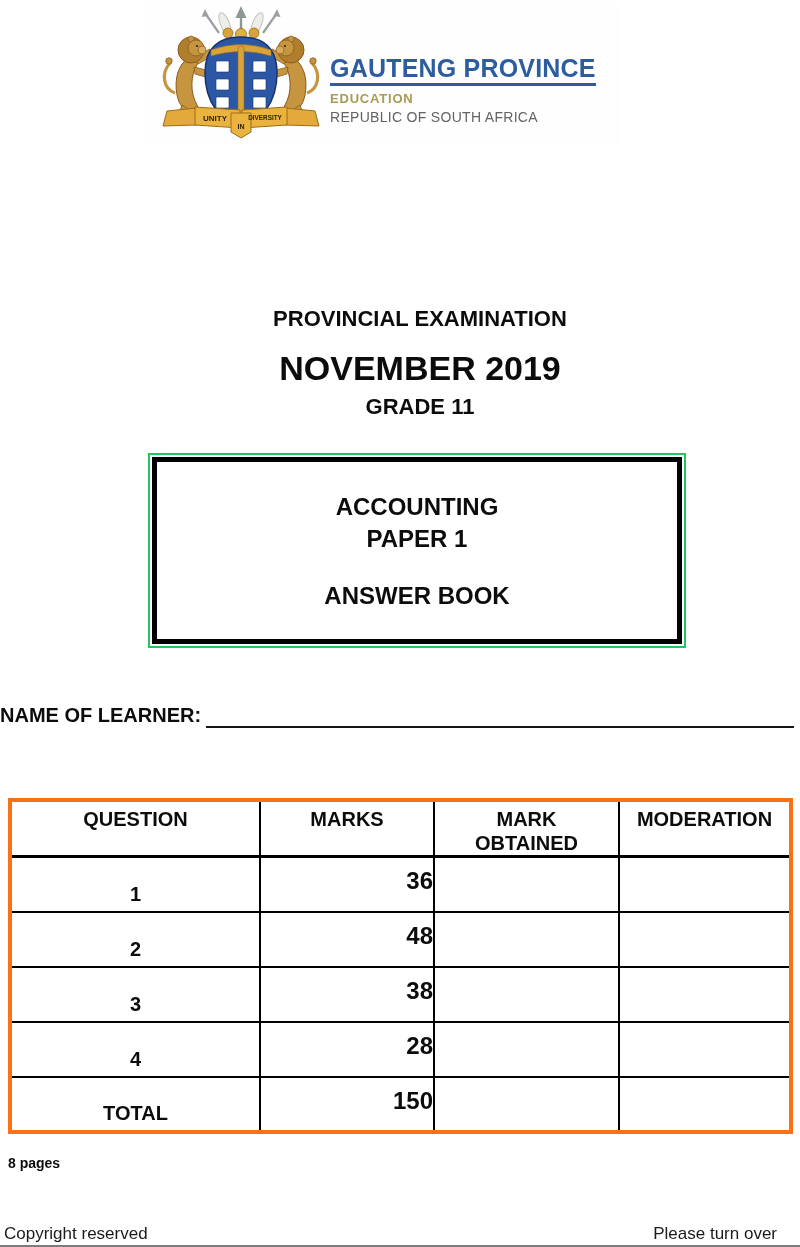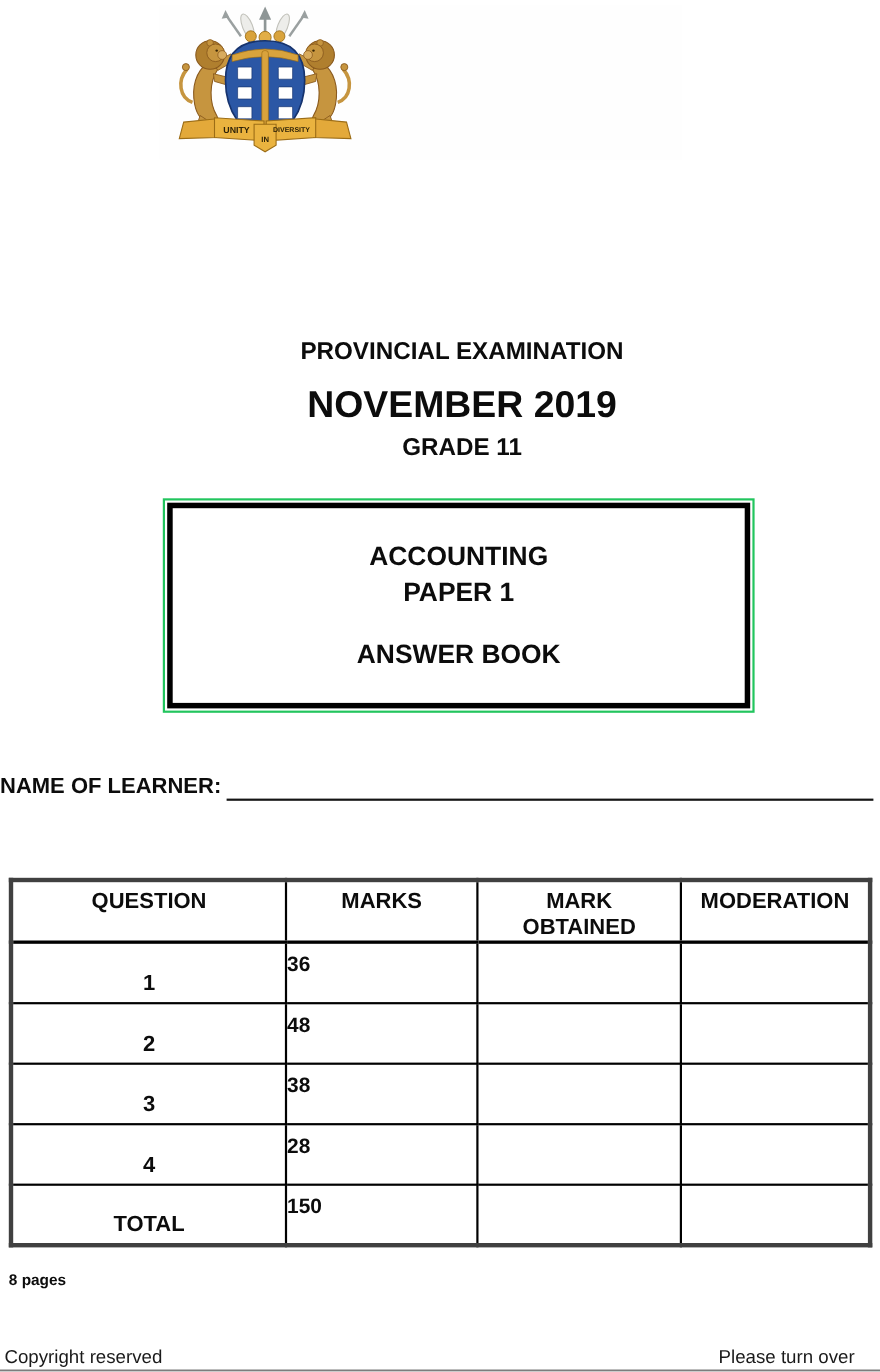--- a/index.html
+++ b/index.html
@@ -29,27 +29,27 @@
   .exam-box-inner { width:100%; height:100%; border:5px solid #000; text-align:center;
                     padding-top:29px; font-weight:bold; font-size:24px; line-height:32px; color:#0c0c0c; }
   .answer-book-line { margin-top:25px; }
 
   
   .name-label { position:absolute; left:0; top:704px; font-size:20px; font-weight:bold; color:#0c0c0c; }
   .name-line { position:absolute; left:206px; top:726px; width:588px; height:2px; background:#151515; }
 
   
   table.marks { position:absolute; left:8px; top:798px; width:781px;
-                border-collapse:collapse; table-layout:fixed; border:4px solid #404040; }
+                border-collapse:collapse; table-layout:fixed; border:4px solid #f97316; }
   table.marks th, table.marks td { border:2px solid #000; font-weight:bold; color:#0c0c0c; }
   table.marks thead th { height:55px; vertical-align:top; padding-top:5px; text-align:center;
                          font-size:20px; line-height:24px; border-bottom:3px solid #000; white-space:pre-line; }
   table.marks td { height:55px; }
   td.cell-q { vertical-align:bottom; padding-bottom:5px; text-align:center; font-size:20px; }
-  td.cell-m { vertical-align:top; padding-top:9px; text-align:left; font-size:19px; }
+  td.cell-m { vertical-align:top; padding-top:9px; text-align:right; font-size:24px; }
 
   
   .pages-note { position:absolute; left:8px; top:1155px; font-size:14px; font-weight:bold; color:#0c0c0c; }
   .copyright  { position:absolute; left:4px;  top:1224px; font-size:17px; color:#1a1a1a; }
   .turnover   { position:absolute; right:23px; top:1224px; font-size:17px; color:#1a1a1a; }
   .bottom-edge { position:absolute; left:0; bottom:0; width:100%; height:2px; background:#7d7d7d; }
 
   .emblem text { font-family:"Liberation Sans", sans-serif; font-weight:bold; fill:#2f2308; }
 </style>
 </head>
@@ -110,20 +110,25 @@
         <polygon points="132,103 162,106 166,121 132,120" fill="#e3a93a" stroke="#9c6d16" stroke-width="1"></polygon>
         <polygon points="42,102 87,105 87,123 42,120" fill="#eab33f" stroke="#9c6d16" stroke-width="1"></polygon>
         <polygon points="89,105 134,102 134,120 89,123" fill="#eab33f" stroke="#9c6d16" stroke-width="1"></polygon>
         <polygon points="78,108 98,108 98,127 88,133 78,127" fill="#eab33f" stroke="#9c6d16" stroke-width="1"></polygon>
         <text x="62" y="116" font-size="8" text-anchor="middle">UNITY</text>
         <text x="88" y="124" font-size="7" text-anchor="middle">IN</text>
         <text x="112" y="115" font-size="6.4" text-anchor="middle">DIVERSITY</text>
       </g>
     </svg>
 
+    <div class="logo-text">
+      <div class="logo-title">GAUTENG PROVINCE</div>
+      <div class="logo-dept">EDUCATION</div>
+      <div class="logo-country">REPUBLIC OF SOUTH AFRICA</div>
+    </div>
   </div>
 
   <div class="heading h2">PROVINCIAL EXAMINATION</div>
   <div class="heading h3">NOVEMBER 2019</div>
   <div class="heading h4">GRADE 11</div>
 
   <div class="exam-box">
     <div class="exam-box-inner">
       <div>ACCOUNTING</div>
       <div>PAPER 1</div>

